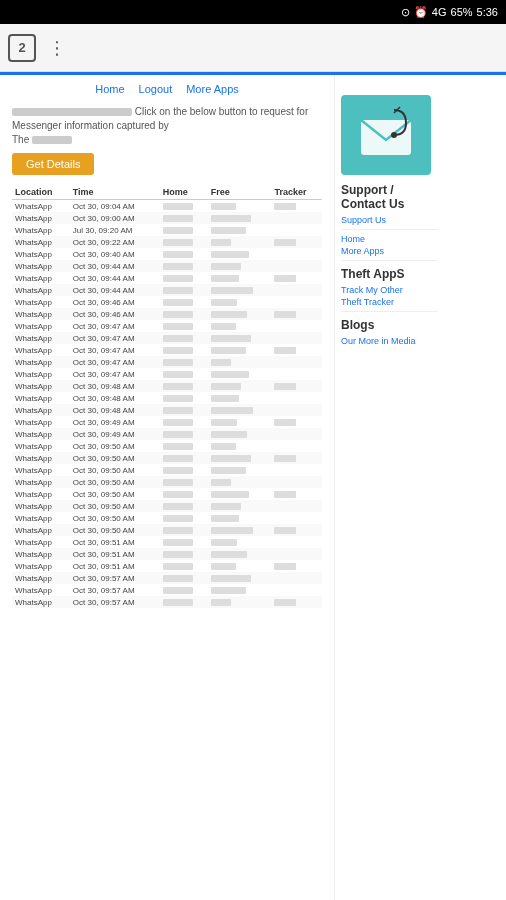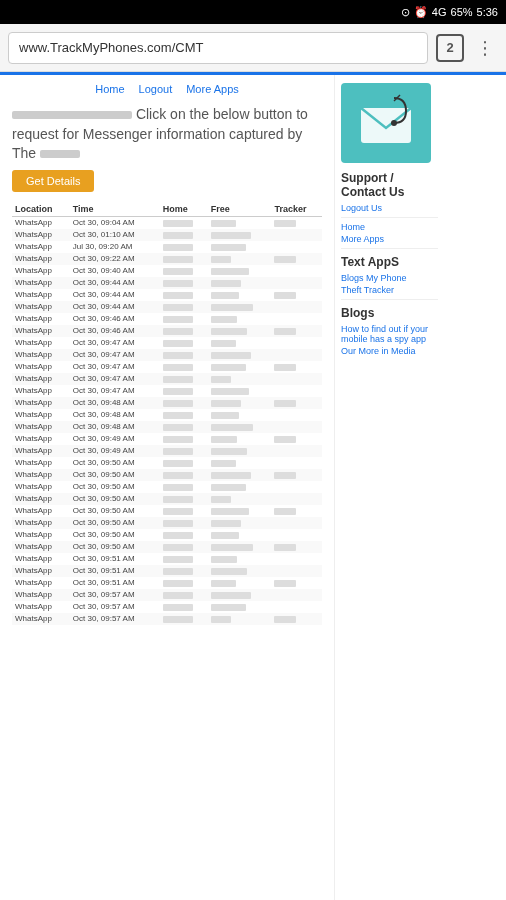--- a/index.html
+++ b/index.html
@@ -98,21 +98,21 @@
       margin-bottom: 10px;
       font-size: 11px;
     }
     .nav-links a {
       color: #1a73e8;
       text-decoration: none;
     }
 
     
     .site-info {
-      font-size: 14px;
+      font-size: 10px;
       color: #555;
       margin-bottom: 6px;
       line-height: 1.4;
     }
 
     .blurred-text {
       display: inline-block;
       background: #ccc;
       color: transparent;
       border-radius: 2px;
@@ -167,21 +167,21 @@
       color: transparent;
       border-radius: 1px;
       height: 7px;
       vertical-align: middle;
     }
 
     
     .sidebar {
       width: 110px;
       min-width: 110px;
-      padding: 8px 6px;
+      padding: 20px 6px;
       border-left: 1px solid #eee;
       font-size: 10px;
     }
 
     .sidebar-image {
       width: 90px;
       height: 80px;
       background: #4dbfbf;
       border-radius: 4px;
       display: flex;
@@ -221,23 +221,20 @@
   <div class="status-icons">
     <span>⊙</span>
     <span>⏰</span>
     <span>4G</span>
     <span>65%</span>
     <span>5:36</span>
   </div>
 </div>
 
 <div class="browser-bar">
-  <div class="url-bar">
-    <span>www.TrackMyPhones.com/CMT</span>
-  </div>
   <div class="browser-tab-count">2</div>
   <div class="browser-menu">⋮</div>
 </div>
 
 <div class="progress-bar">
   <div class="progress-fill" style="width:100%"></div>
 </div>
 
 <div class="content-area">
 
@@ -279,21 +276,21 @@
 
       <tr>
             <td>WhatsApp</td>
             <td>Oct 30, 09:04 AM</td>
             <td><span class="cell-blur" style="width:30px">&nbsp;</span></td>
             <td><span class="cell-blur" style="width:25px">&nbsp;</span></td>
             <td><span class="cell-blur" style="width:22px">&nbsp;</span></td>
           </tr>
           <tr>
             <td>WhatsApp</td>
-            <td>Oct 30, 01:10 AM</td>
+            <td>Oct 30, 09:00 AM</td>
             <td><span class="cell-blur" style="width:30px">&nbsp;</span></td>
             <td><span class="cell-blur" style="width:40px">&nbsp;</span></td>
             <td></td>
           </tr>
           <tr>
             <td>WhatsApp</td>
             <td>Jul 30, 09:20 AM</td>
             <td><span class="cell-blur" style="width:30px">&nbsp;</span></td>
             <td><span class="cell-blur" style="width:35px">&nbsp;</span></td>
             <td></td>
@@ -527,34 +524,33 @@
         <rect x="5" y="15" width="50" height="35" rx="3" fill="#fff" opacity="0.9"></rect>
         <polyline points="5,15 30,35 55,15" stroke="#4dbfbf" stroke-width="2.5" fill="none"></polyline>
 
         <path d="M38,5 Q50,5 50,18 Q50,30 38,30" stroke="#333" stroke-width="2" fill="none"></path>
         <circle cx="38" cy="30" r="3" fill="#333"></circle>
         <line x1="44" y1="2" x2="38" y2="8" stroke="#333" stroke-width="1.5"></line>
       </svg>
     </div>
 
     <div class="sidebar-section-title">Support / Contact Us</div>
-    <a href="#" class="sidebar-link">Logout Us</a>
+    <a href="#" class="sidebar-link">Support Us</a>
 
     <div class="sidebar-divider"></div>
 
     <a href="#" class="sidebar-link">Home</a>
     <a href="#" class="sidebar-link">More Apps</a>
 
     <div class="sidebar-divider"></div>
 
-    <div class="sidebar-section-title">Text AppS</div>
-    <a href="#" class="sidebar-link">Blogs My Phone</a>
+    <div class="sidebar-section-title">Theft AppS</div>
+    <a href="#" class="sidebar-link">Track My Other</a>
     <a href="#" class="sidebar-link">Theft Tracker</a>
 
     <div class="sidebar-divider"></div>
 
     <div class="sidebar-section-title">Blogs</div>
-    <a href="#" class="sidebar-link">How to find out if your mobile has a spy app</a>
     <a href="#" class="sidebar-link">Our More in Media</a>
 
   </div>
 
 </div>
 
 </body></html>

